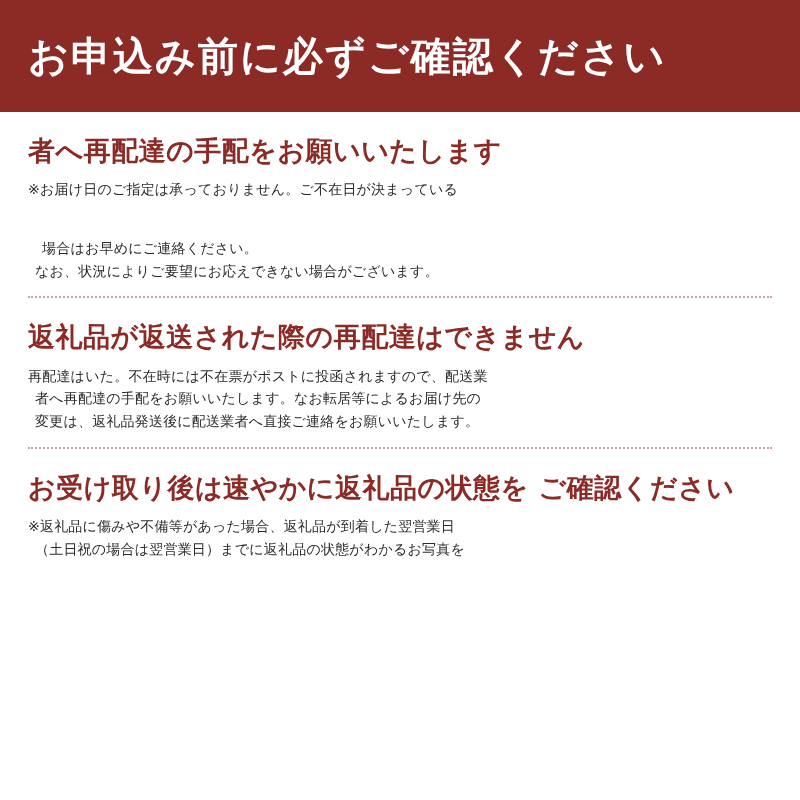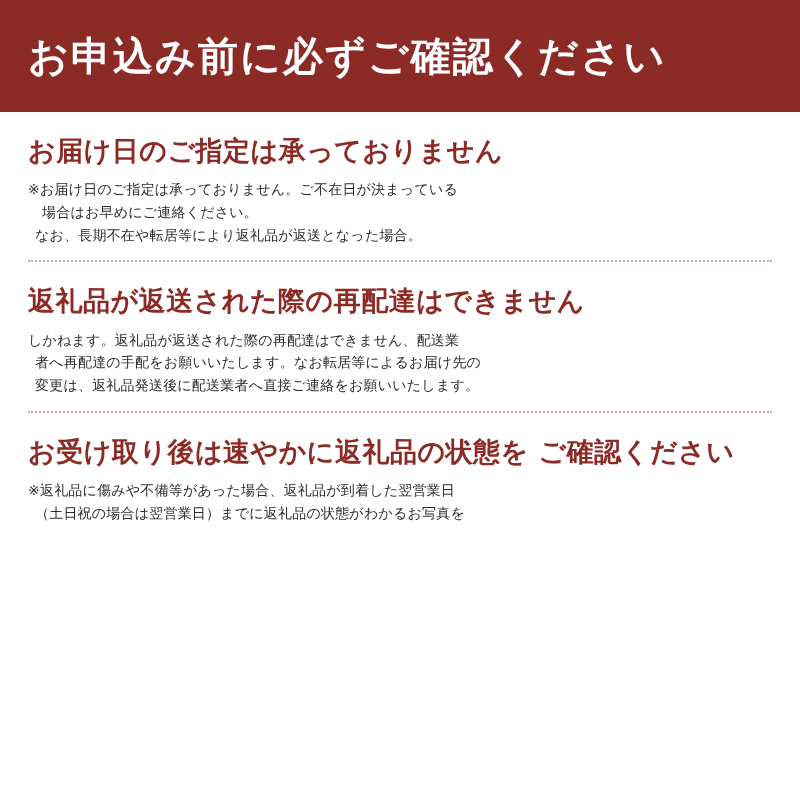--- a/index.html
+++ b/index.html
@@ -64,47 +64,47 @@
     color: #2b2b2b;
     font-size: 14px;
     line-height: 1.62;
     letter-spacing: 0.2px;
     margin: 0;
   }
   .section-body .line {
     display: block;
     white-space: nowrap;
   }
-  .indent-1 { padding-left: 1em; }
+  .indent-1 { padding-left: 1em; margin-top: 36px; }
   .indent-2 { padding-left: 0.5em; }
 </style>
 </head>
 <body>
 
 <div id="page">
 
   <div id="header-banner">
     <div id="header-title">お申込み前に必ずご確認ください</div>
   </div>
 
   <div id="sections">
 
     <div class="section">
-      <h2 class="section-heading">お届け日のご指定は承っておりません</h2>
+      <h2 class="section-heading">者へ再配達の手配をお願いいたします</h2>
       <p class="section-body">
         <span class="line">※お届け日のご指定は承っておりません。ご不在日が決まっている</span>
         <span class="line indent-1">場合はお早めにご連絡ください。</span>
-        <span class="line indent-2">なお、長期不在や転居等により返礼品が返送となった場合。</span>
+        <span class="line indent-2">なお、状況によりご要望にお応えできない場合がございます。</span>
       </p>
     </div>
 
     <div class="section divided">
       <h2 class="section-heading">返礼品が返送された際の再配達はできません</h2>
       <p class="section-body">
-        <span class="line">しかねます。返礼品が返送された際の再配達はできません、配送業</span>
+        <span class="line">再配達はいた。不在時には不在票がポストに投函されますので、配送業</span>
         <span class="line indent-2">者へ再配達の手配をお願いいたします。なお転居等によるお届け先の</span>
         <span class="line indent-2">変更は、返礼品発送後に配送業者へ直接ご連絡をお願いいたします。</span>
       </p>
     </div>
 
     <div class="section divided">
       <h2 class="section-heading">
         <span class="line">お受け取り後は速やかに返礼品の状態を</span>
         <span class="line">ご確認ください</span>
       </h2>

